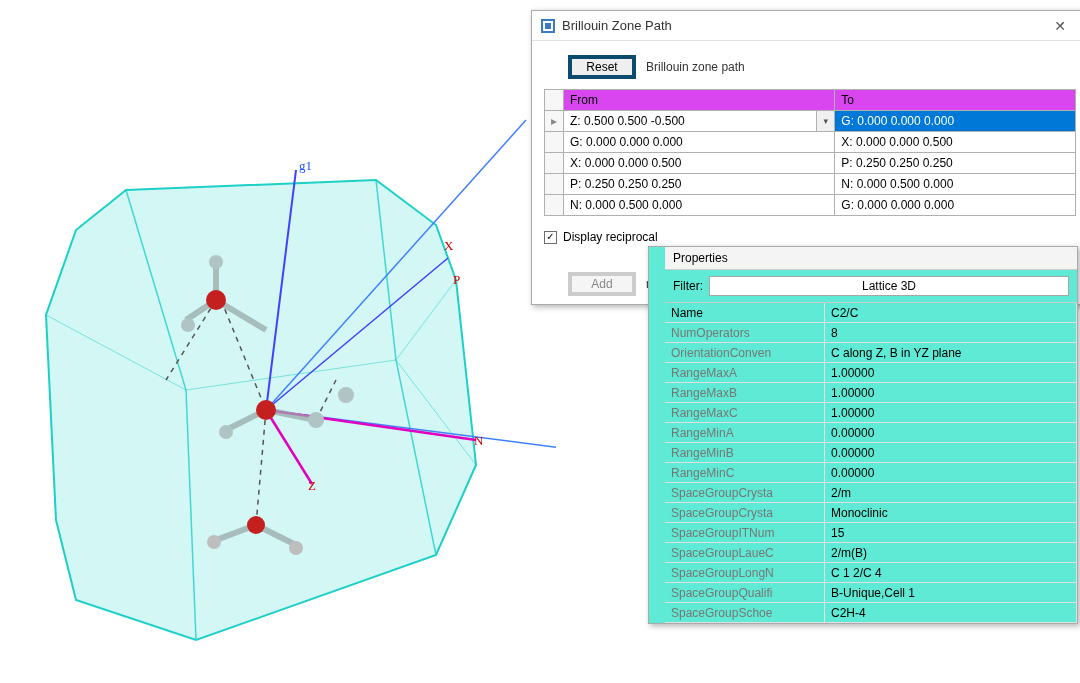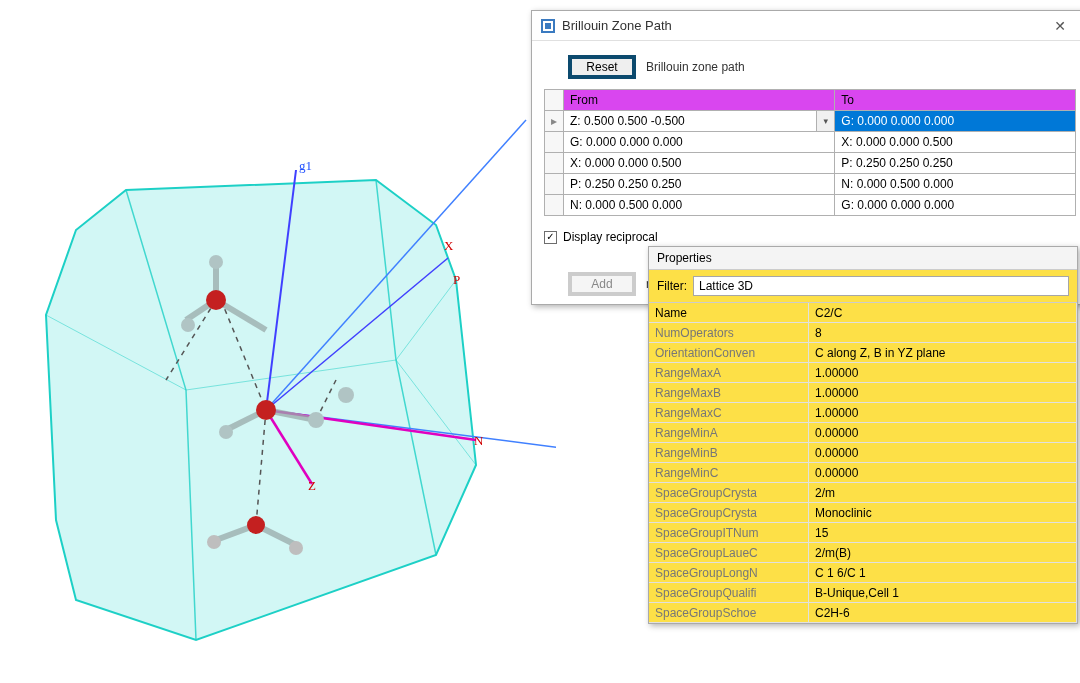--- a/index.html
+++ b/index.html
@@ -111,41 +111,43 @@
     display:inline-flex; align-items:center; justify-content:center;
     font-size:10px; line-height:1;
   }
   .addrow { display:flex; align-items:center; gap:10px; padding-top: 28px; }
 
   
   .panel-props {
     position: absolute;
     left: 648px; top: 246px;
     width: 430px;
-    background: #fde047;
+    background: #5eead4;
     border: 1px solid #aaa;
     box-shadow: 2px 2px 6px rgba(0,0,0,0.3);
+    padding-left: 16px;
   }
   .panel-header {
     background: #f4f4f4;
     border-bottom: 1px solid #ccc;
     padding: 4px 8px;
     font-size: 12px;
   }
   .filter-row {
     display:flex; align-items:center; gap:6px;
     padding: 6px 8px;
   }
   .filter-input {
     flex: 1;
     height: 20px;
     border: 1px solid #a6a6a6;
     background:#fff;
     padding: 2px 5px;
     font: inherit;
+    text-align: center;
   }
   .prop-grid {
     border-top: 1px solid #ccc;
     display:grid;
     grid-template-columns: 160px 1fr;
   }
   .prop-key, .prop-val {
     border-bottom: 1px solid #e0e0e0;
     border-right: 1px solid #e0e0e0;
     padding: 2px 6px;
@@ -320,19 +322,19 @@
       <div class="prop-val">0.00000</div>
       <div class="prop-key">SpaceGroupCrysta</div>
       <div class="prop-val">2/m</div>
       <div class="prop-key">SpaceGroupCrysta</div>
       <div class="prop-val">Monoclinic</div>
       <div class="prop-key">SpaceGroupITNum</div>
       <div class="prop-val">15</div>
       <div class="prop-key">SpaceGroupLaueC</div>
       <div class="prop-val">2/m(B)</div>
       <div class="prop-key">SpaceGroupLongN</div>
-      <div class="prop-val">C 1 6/C 1</div>
+      <div class="prop-val">C 1 2/C 4</div>
       <div class="prop-key">SpaceGroupQualifi</div>
       <div class="prop-val">B-Unique,Cell 1</div>
       <div class="prop-key">SpaceGroupSchoe</div>
-      <div class="prop-val">C2H-6</div>
+      <div class="prop-val">C2H-4</div>
     </div>
 </div>
 
 </body></html>

